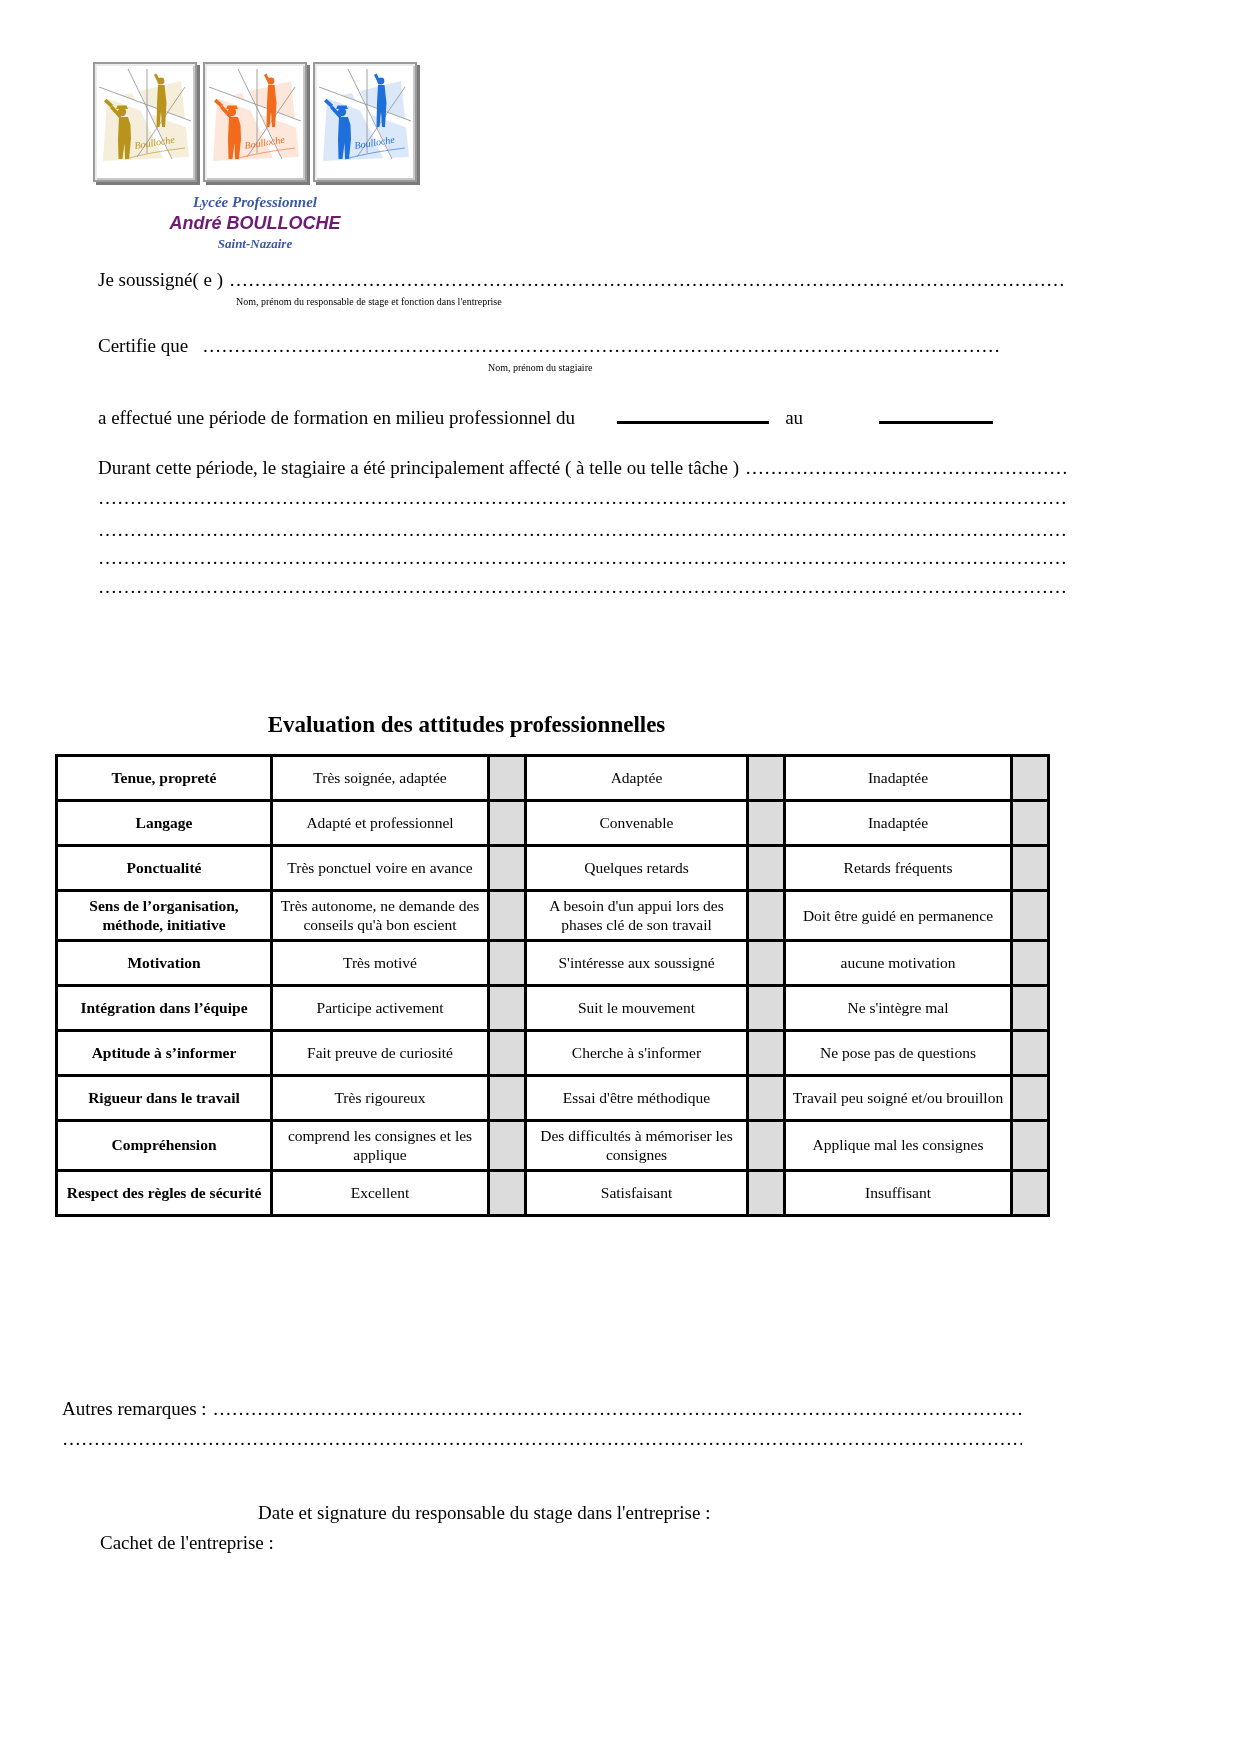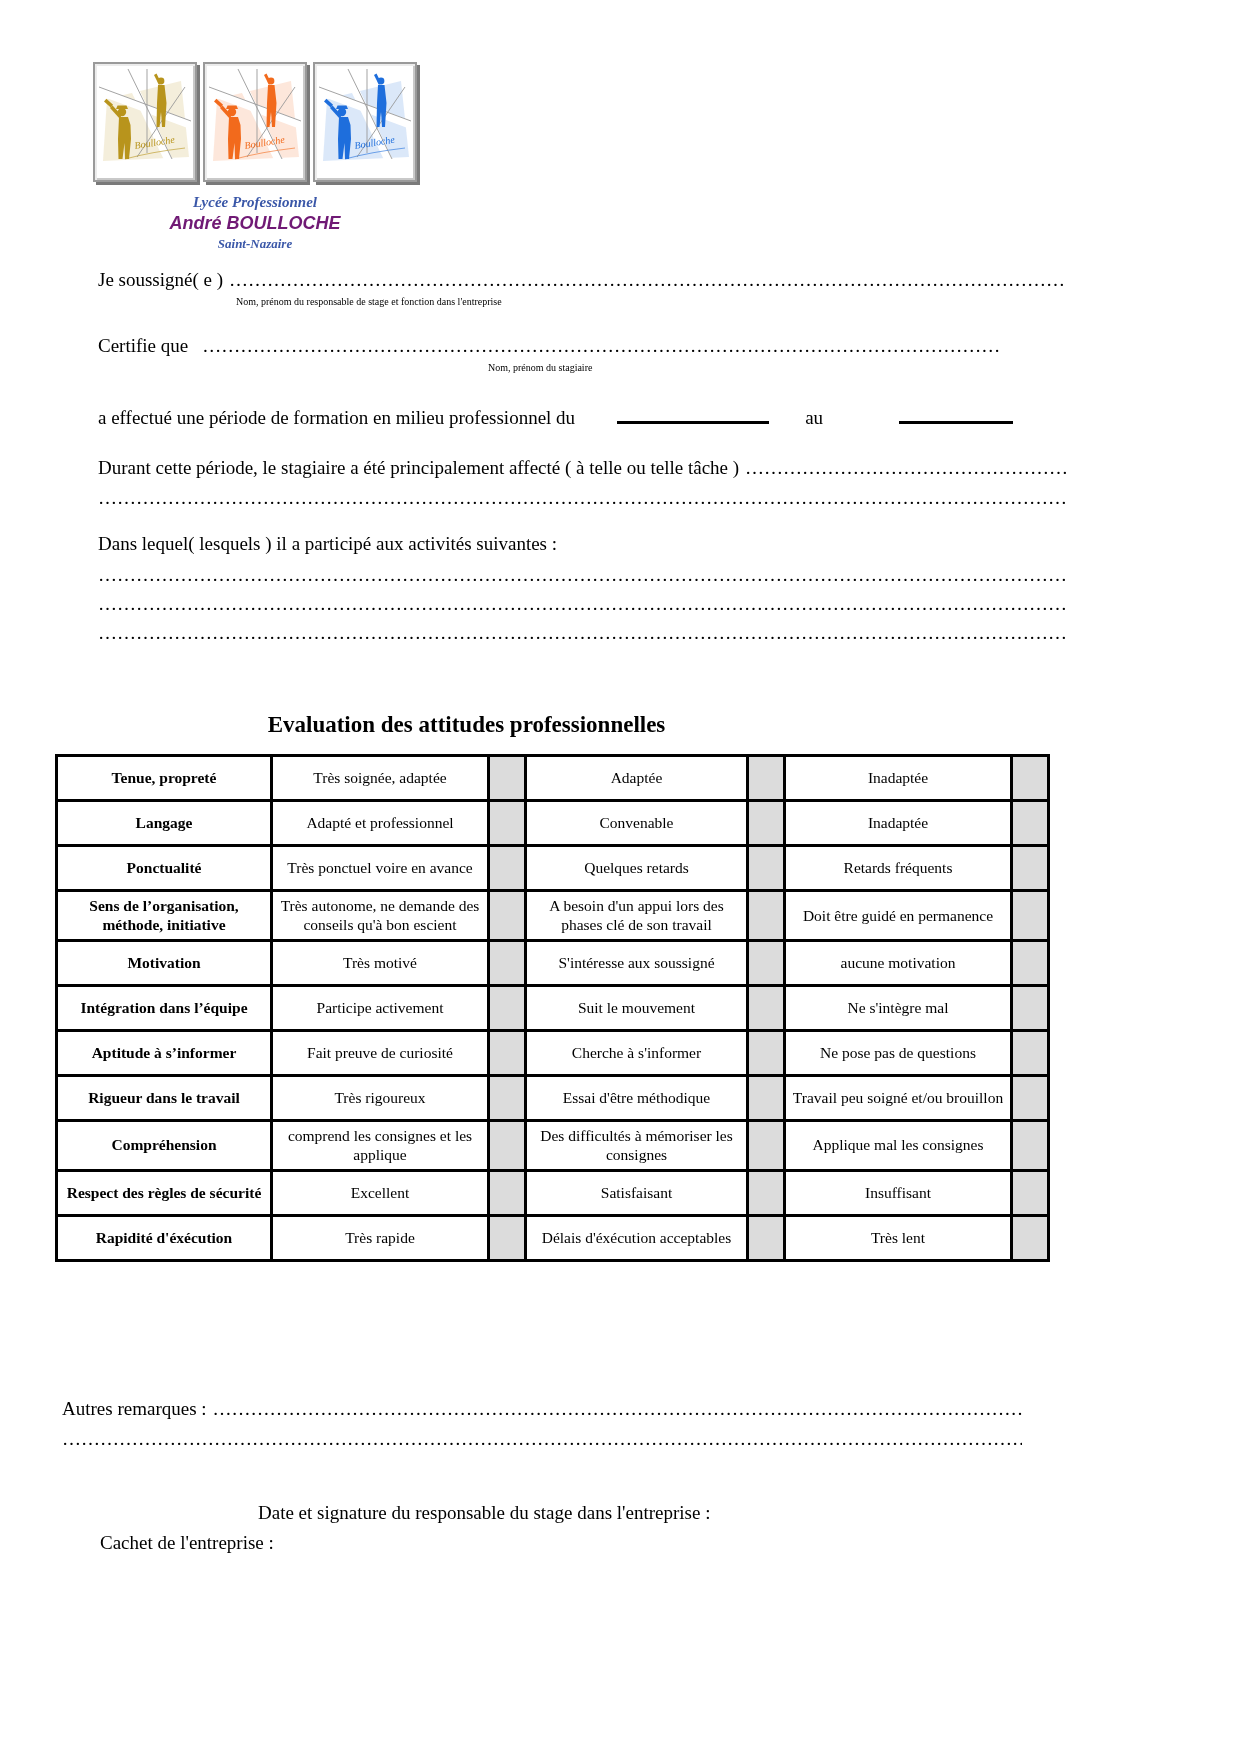--- a/index.html
+++ b/index.html
@@ -24,21 +24,21 @@
   .form{position:absolute;top:268px;left:98px;width:968px;font-size:19px;line-height:1.25;}
   .fline{display:flex;align-items:baseline;white-space:nowrap;}
   .dots{flex:1;overflow:hidden;white-space:nowrap;margin-left:6px;}
   .dotline{overflow:hidden;white-space:nowrap;}
   .caption{font-size:10px;}
   .cap1{margin:4px 0 0 138px;}
   .cap2{margin:4px 0 0 390px;}
   .mt1{margin-top:26px;} .mt2{margin-top:22px;}
   .blank{display:inline-block;border-bottom:3px solid #000;height:1.1em;}
   .blank1{width:152px;margin-left:42px;}
-  .aulbl{margin-left:36px;}
+  .aulbl{margin-left:16px;}
   .blank2{width:114px;margin-left:76px;}
 
   
   .eval{position:absolute;top:712px;left:55px;width:823px;}
   .eval-title{text-align:center;font-size:23px;font-weight:bold;margin:0 0 16px 0;}
   table.grid{border-collapse:collapse;width:992px;table-layout:fixed;border:2px solid #0ea5e9;}
   table.grid td{border:3px solid #000;text-align:center;vertical-align:middle;
                 font-size:15.5px;padding:4px 6px;height:34px;line-height:1.25;}
   td.crit{font-weight:bold;}
   td.chk{background:#DCDCDC;}
@@ -151,21 +151,20 @@
       <span class="aulbl">au</span>
       <span class="blank blank2"></span>
     </div>
 
     <div class="fline mt1">
       <span>Durant cette période, le stagiaire a été principalement affecté ( à telle ou telle tâche )</span>
       <span class="dots">……………………………………………………………………………………………………………………………………………………………………………………………………………………………………</span>
     </div>
     <div class="dotline" style="margin-top:6px;">……………………………………………………………………………………………………………………………………………………………………………………………………………………………………</div>
 
-    <div class="mt2">Dans lequel( lesquels ) il a participé aux activités suivantes :</div>
     <div class="dotline" style="margin-top:8px;">……………………………………………………………………………………………………………………………………………………………………………………………………………………………………</div>
     <div class="dotline" style="margin-top:5px;">……………………………………………………………………………………………………………………………………………………………………………………………………………………………………</div>
     <div class="dotline" style="margin-top:5px;">……………………………………………………………………………………………………………………………………………………………………………………………………………………………………</div>
   </div>
 
   <div class="eval">
     <div class="eval-title">Evaluation des attitudes professionnelles</div>
     <table class="grid">
       <colgroup>
         <col style="width:215px">
@@ -260,29 +259,20 @@
           </tr>
           <tr>
             <td class="crit">Respect des règles de sécurité</td>
             <td class="opt">Excellent</td>
             <td class="chk"></td>
             <td class="opt">Satisfaisant</td>
             <td class="chk"></td>
             <td class="opt">Insuffisant</td>
             <td class="chk"></td>
           </tr>
-          <tr>
-            <td class="crit">Rapidité d'éxécution</td>
-            <td class="opt">Très rapide</td>
-            <td class="chk"></td>
-            <td class="opt">Délais d'éxécution acceptables</td>
-            <td class="chk"></td>
-            <td class="opt">Très lent</td>
-            <td class="chk"></td>
-          </tr>
         </tbody>
     </table>
   </div>
 
   <div class="footer">
     <div class="fline">
       <span>Autres remarques :</span>
       <span class="dots">……………………………………………………………………………………………………………………………………………………………………………………………………………………………………</span>
     </div>
     <div class="dotline" style="margin-top:8px;">……………………………………………………………………………………………………………………………………………………………………………………………………………………………………</div>

